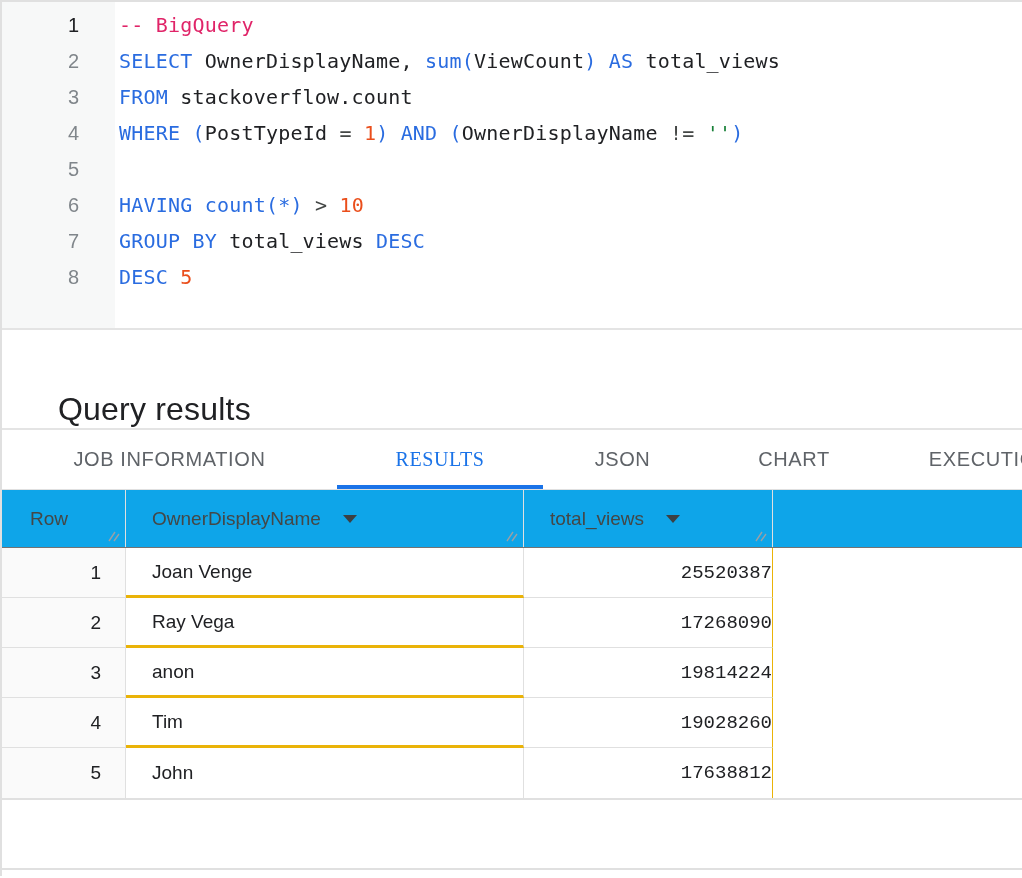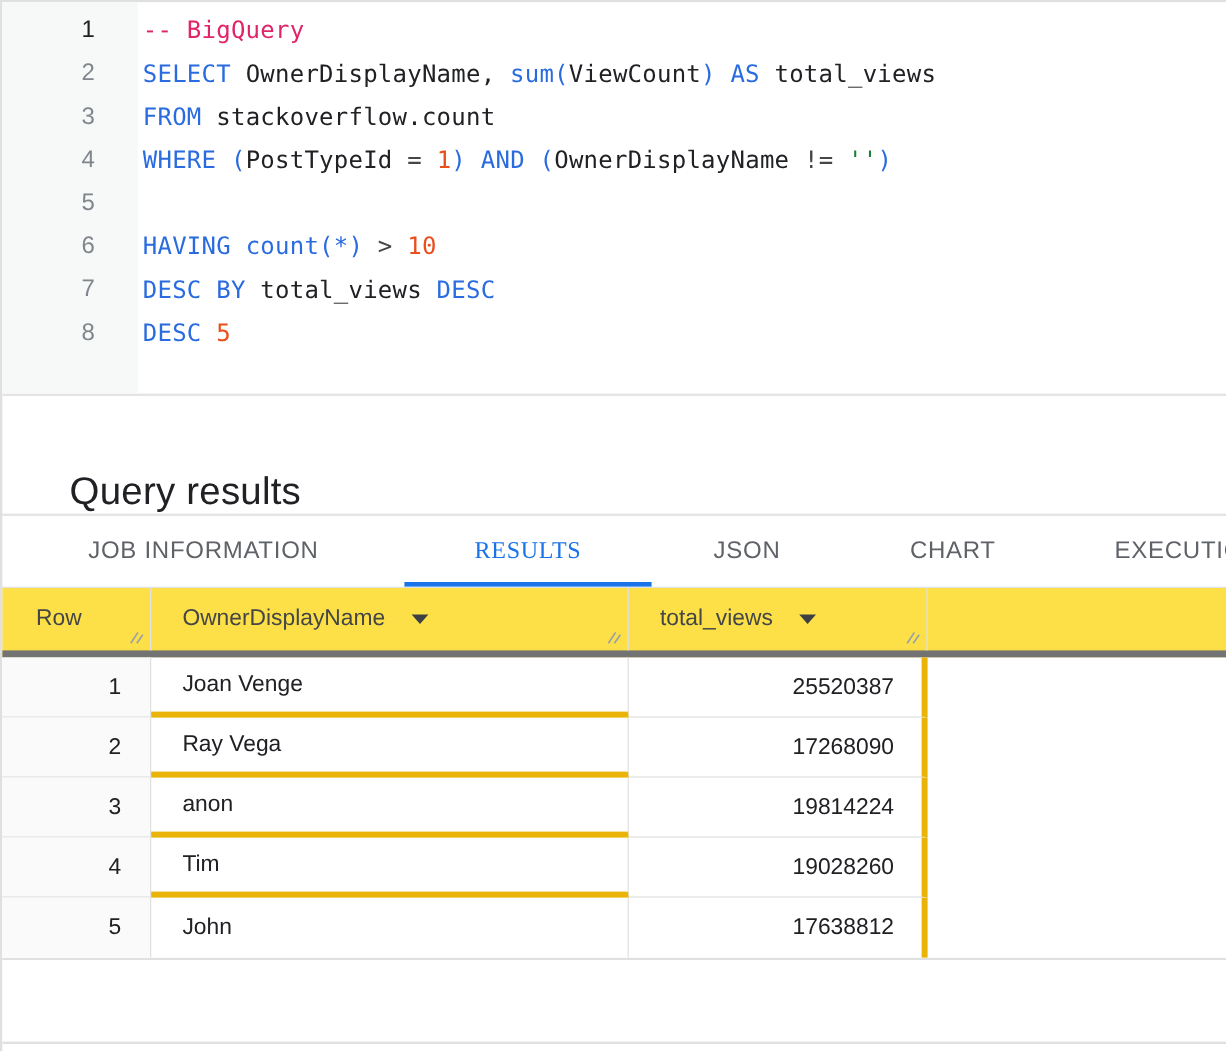--- a/index.html
+++ b/index.html
@@ -27,59 +27,59 @@
          white-space:nowrap; flex:0 0 auto; background:transparent; border:none; }
   .tab:nth-child(1){ width:335px; }
   .tab:nth-child(2){ width:206px;font-family:Liberation Serif, serif; }
   .tab:nth-child(3){ width:159px; }
   .tab:nth-child(4){ width:184px; }
   .tab:nth-child(5){ width:300px; }
   .tab.active { color:#1a73e8; }
   .tab.active::after { content:""; position:absolute; left:0; right:0; bottom:0; height:4px; background:#1a73e8; }
 
   
-  .t-header { display:flex; height:58px; background:#fde047; border-bottom:6px solid #737373; }
+  .t-header { display:flex; height:58px; background:#0ea5e9; border-bottom:1px solid #737373; }
   .t-hcell { position:relative; display:flex; align-items:center; font-size:19px; font-weight:500;
              color:#444746; border-right:1px solid #e0e0e0; }
   .t-hcell.c-row   { flex:0 0 124px; padding-left:28px; }
   .t-hcell.c-name  { flex:0 0 398px; padding-left:26px; }
   .t-hcell.c-views { flex:0 0 249px; padding-left:26px; }
   .t-hcell.c-fill  { flex:1 1 auto; border-right:none; }
   .sort-caret { width:0; height:0; border-left:7px solid transparent; border-right:7px solid transparent;
                 border-top:8px solid #3c4043; margin-left:22px; cursor:pointer; }
   .grip { position:absolute; right:5px; bottom:5px; cursor:col-resize; line-height:0; }
 
   .t-rows { border-bottom:2px solid #e0e0e0; }
   .t-row { display:flex; height:50px; background:#fff; }
   .t-cell { display:flex; align-items:center; font-size:19px; color:#202124; height:100%; }
   .t-cell.c-row   { flex:0 0 124px; justify-content:flex-end; padding-right:24px;
                     background:#fafafa; border-right:1px solid #e0e0e0; border-bottom:1px solid #e0e0e0; }
-  .t-cell.c-name  { flex:0 0 398px; padding-left:26px; border-right:1px solid #e0e0e0; border-bottom:5px solid #eab308; }
-  .t-cell.c-views { flex:0 0 249px; justify-content:flex-end; padding-right:23px;
-                    border-right:5px solid #eab308; border-bottom:1px solid #e0e0e0; }
+  .t-cell.c-name  { flex:0 0 398px; padding-left:26px; border-right:1px solid #e0e0e0; border-bottom:3px solid #eab308; }
+  .t-cell.c-views { flex:0 0 249px; justify-content:flex-end; 
+                    border-right:1px solid #eab308; border-bottom:1px solid #e0e0e0;font-family:Liberation Mono, monospace; }
   .t-row:last-child .t-cell { border-bottom:none; }
   .t-cell.c-fill { flex:1 1 auto; }
 
   .t-footer { height:70px; border-bottom:2px solid #e0e0e0; background:#fff; }
 </style>
 </head>
 <body>
 
 <div class="panel">
 
   <section class="editor">
     <div class="gutter-bg"></div>
     <div class="ed-lines">
         <div class="code-line"><span class="ln active">1</span><span class="code"><span class="tok" style="color: rgb(224, 36, 104);">-- BigQuery</span></span></div>
         <div class="code-line"><span class="ln">2</span><span class="code"><span class="tok" style="color: rgb(42, 108, 224);">SELECT</span><span class="tok" style="color: rgb(32, 33, 36);"> OwnerDisplayName, </span><span class="tok" style="color: rgb(42, 108, 224);">sum(</span><span class="tok" style="color: rgb(32, 33, 36);">ViewCount</span><span class="tok" style="color: rgb(42, 108, 224);">)</span><span class="tok" style="color: rgb(32, 33, 36);"> </span><span class="tok" style="color: rgb(42, 108, 224);">AS</span><span class="tok" style="color: rgb(32, 33, 36);"> total_views</span></span></div>
         <div class="code-line"><span class="ln">3</span><span class="code"><span class="tok" style="color: rgb(42, 108, 224);">FROM</span><span class="tok" style="color: rgb(32, 33, 36);"> stackoverflow.count</span></span></div>
         <div class="code-line"><span class="ln">4</span><span class="code"><span class="tok" style="color: rgb(42, 108, 224);">WHERE</span><span class="tok" style="color: rgb(32, 33, 36);"> </span><span class="tok" style="color: rgb(42, 108, 224);">(</span><span class="tok" style="color: rgb(32, 33, 36);">PostTypeId </span><span class="tok" style="color: rgb(68, 71, 70);">=</span><span class="tok" style="color: rgb(32, 33, 36);"> </span><span class="tok" style="color: rgb(234, 78, 27);">1</span><span class="tok" style="color: rgb(42, 108, 224);">)</span><span class="tok" style="color: rgb(32, 33, 36);"> </span><span class="tok" style="color: rgb(42, 108, 224);">AND</span><span class="tok" style="color: rgb(32, 33, 36);"> </span><span class="tok" style="color: rgb(42, 108, 224);">(</span><span class="tok" style="color: rgb(32, 33, 36);">OwnerDisplayName </span><span class="tok" style="color: rgb(68, 71, 70);">!=</span><span class="tok" style="color: rgb(32, 33, 36);"> </span><span class="tok" style="color: rgb(24, 128, 56);">''</span><span class="tok" style="color: rgb(42, 108, 224);">)</span></span></div>
         <div class="code-line"><span class="ln">5</span></div>
         <div class="code-line"><span class="ln">6</span><span class="code"><span class="tok" style="color: rgb(42, 108, 224);">HAVING</span><span class="tok" style="color: rgb(32, 33, 36);"> </span><span class="tok" style="color: rgb(42, 108, 224);">count(*)</span><span class="tok" style="color: rgb(32, 33, 36);"> </span><span class="tok" style="color: rgb(68, 71, 70);">&gt;</span><span class="tok" style="color: rgb(32, 33, 36);"> </span><span class="tok" style="color: rgb(234, 78, 27);">10</span></span></div>
-        <div class="code-line"><span class="ln">7</span><span class="code"><span class="tok" style="color: rgb(42, 108, 224);">DESC BY</span><span class="tok" style="color: rgb(32, 33, 36);"> total_views </span><span class="tok" style="color: rgb(42, 108, 224);">DESC</span></span></div>
+        <div class="code-line"><span class="ln">7</span><span class="code"><span class="tok" style="color: rgb(42, 108, 224);">GROUP BY</span><span class="tok" style="color: rgb(32, 33, 36);"> total_views </span><span class="tok" style="color: rgb(42, 108, 224);">DESC</span></span></div>
         <div class="code-line"><span class="ln">8</span><span class="code"><span class="tok" style="color: rgb(42, 108, 224);">DESC</span><span class="tok" style="color: rgb(32, 33, 36);"> </span><span class="tok" style="color: rgb(234, 78, 27);">5</span></span></div>
       </div>
   </section>
 
   <section class="qr-header">
     <h1>Query results</h1>
   </section>
 
   <nav class="tabs">
       <button class="tab" style="color: rgb(95, 99, 104);">JOB INFORMATION</button>

